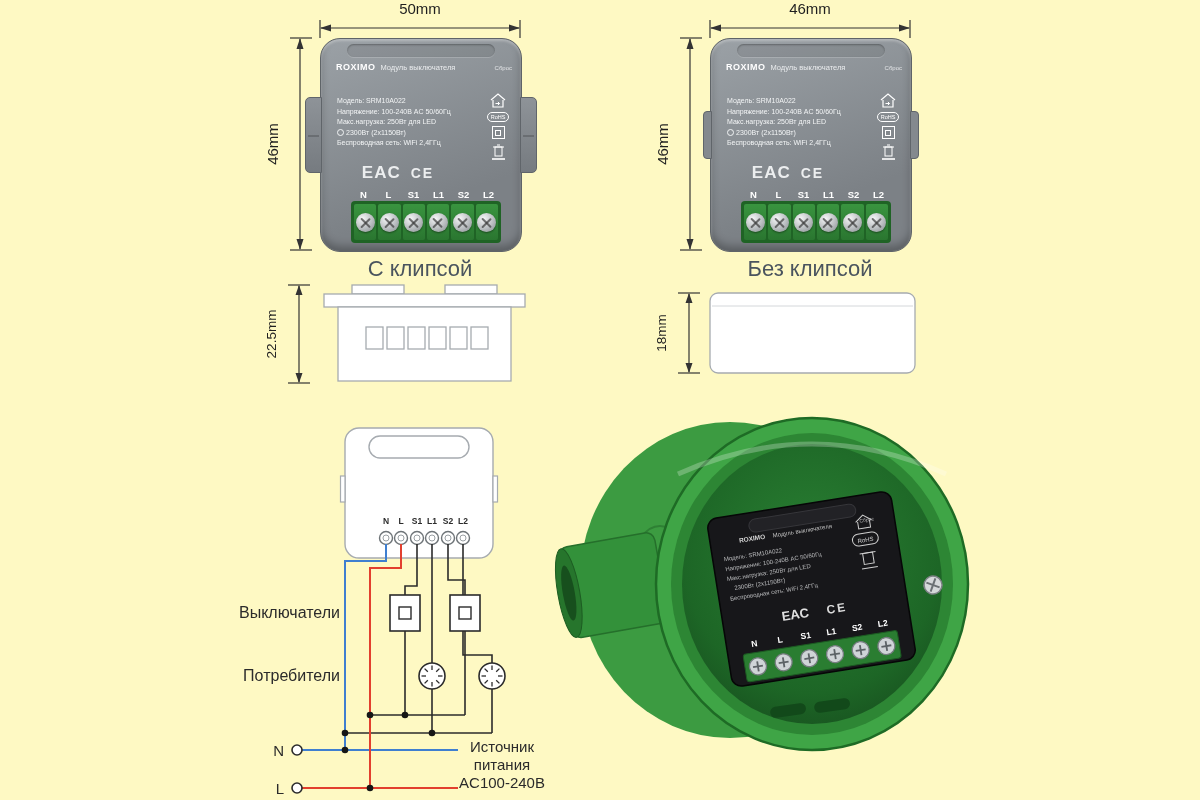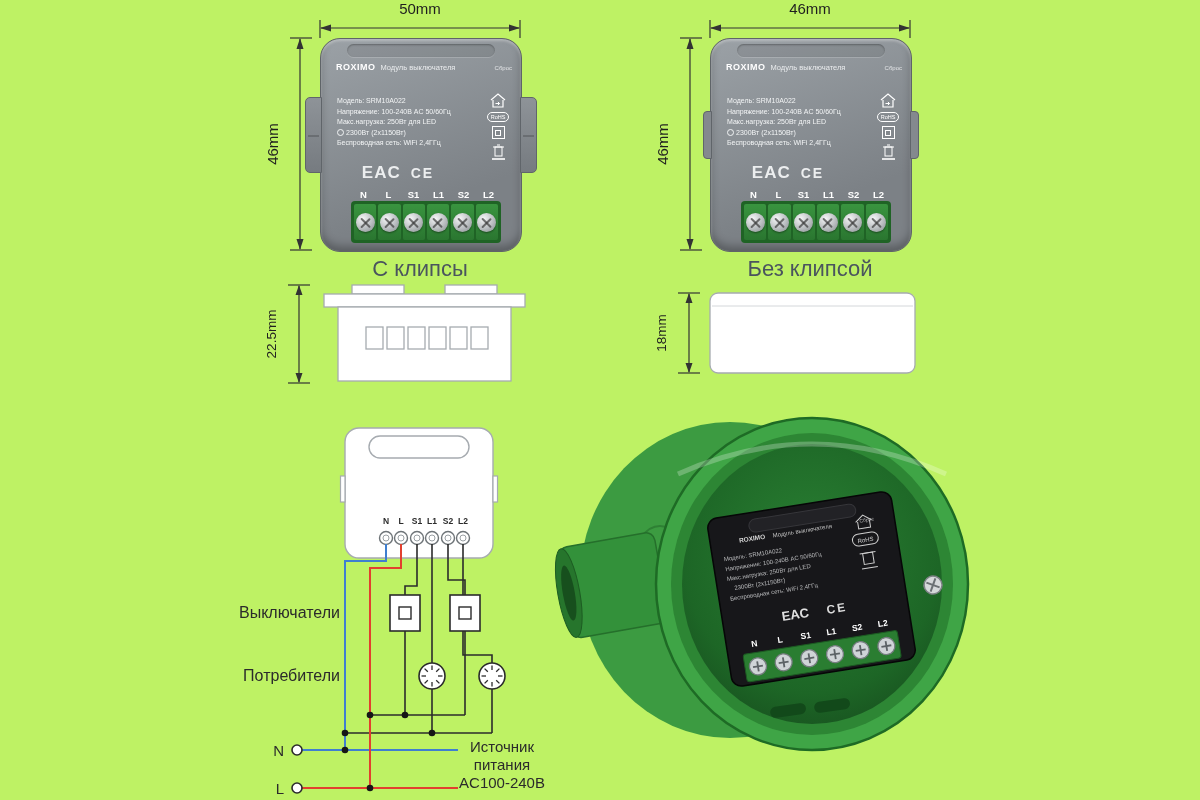--- a/index.html
+++ b/index.html
@@ -1,16 +1,16 @@
 <!DOCTYPE html>
 <html><head>
 <meta charset="utf-8">
 <style>
   html,body{margin:0;padding:0;background:#fff;font-family:"Liberation Sans",sans-serif;}
-  .canvas{position:relative;width:1200px;height:800px;background:#bef264;overflow:hidden;}
+  .canvas{position:relative;width:1200px;height:800px;background:#fef9c3;overflow:hidden;}
   svg{position:absolute;overflow:visible;}
   svg text{font-family:"Liberation Sans",sans-serif;}
 
   
   .device{position:absolute;width:200px;height:212px;border-radius:20px;
     background:linear-gradient(160deg,#9ba1a6,#7c8186 72%);
     box-shadow:inset 0 2px 3px rgba(255,255,255,.35), inset 0 -5px 9px rgba(0,0,0,.28);
     border:1px solid #5f6468;}
   .recess{position:absolute;top:5px;left:26px;right:26px;height:13px;border-radius:8px;
     background:rgba(0,0,0,.08);box-shadow:inset 0 1px 2px rgba(0,0,0,.3),0 1px 0 rgba(255,255,255,.18);}
@@ -228,21 +228,21 @@
         </div>
       <div class="cell">
           <div class="screw"></div>
         </div>
       <div class="cell">
           <div class="screw"></div>
         </div>
     </div>
   </div>
 
-  <div class="caption" style="left:320px;top:256px">С клипсы</div>
+  <div class="caption" style="left:320px;top:256px">С клипсой</div>
   <div class="caption" style="left:710px;top:256px">Без клипсой</div>
 
   <svg style="left:264px;top:282px" width="46" height="104">
     <text transform="rotate(-90 12 52)" x="12" y="52" text-anchor="middle" font-size="13.5" fill="#1f1f1f">22.5mm</text>
     <g stroke="#333" stroke-width="1.2">
       <line x1="24" y1="3" x2="46" y2="3"></line>
         <line x1="24" y1="101" x2="46" y2="101"></line>
       <line x1="35" y1="4" x2="35" y2="100"></line>
     </g>
     <polygon points="35,3 31.5,13 38.5,13" fill="#333"></polygon>

